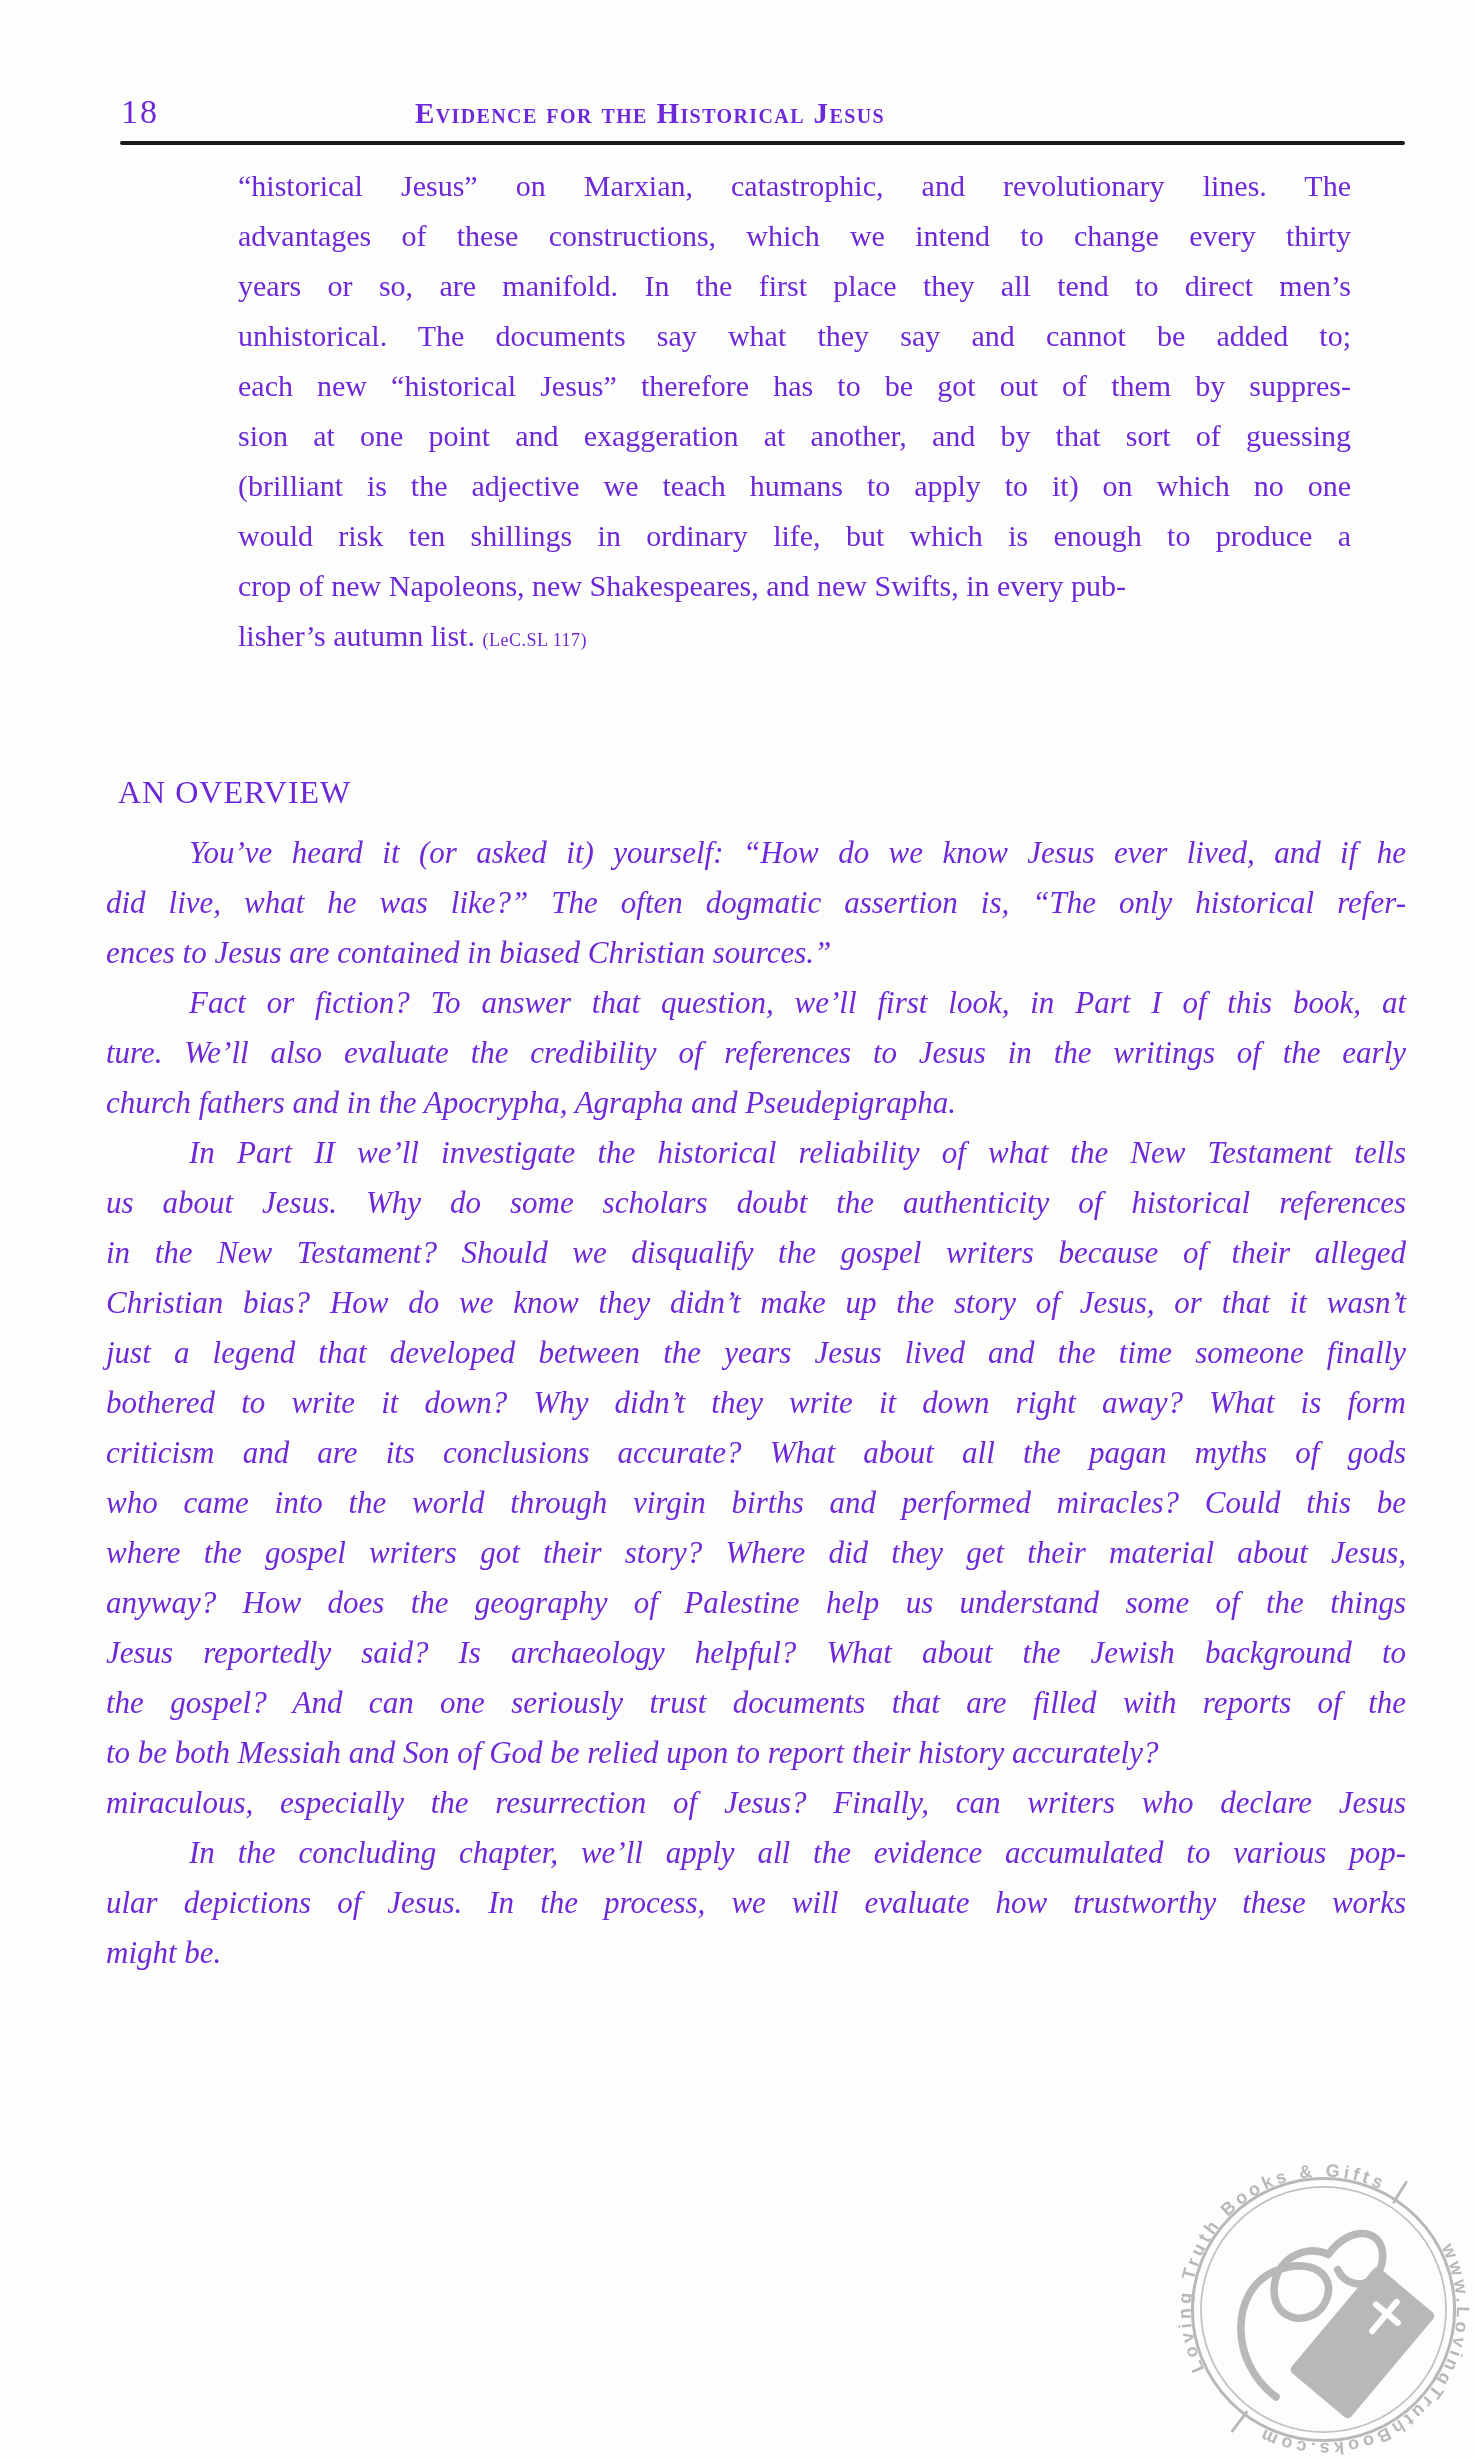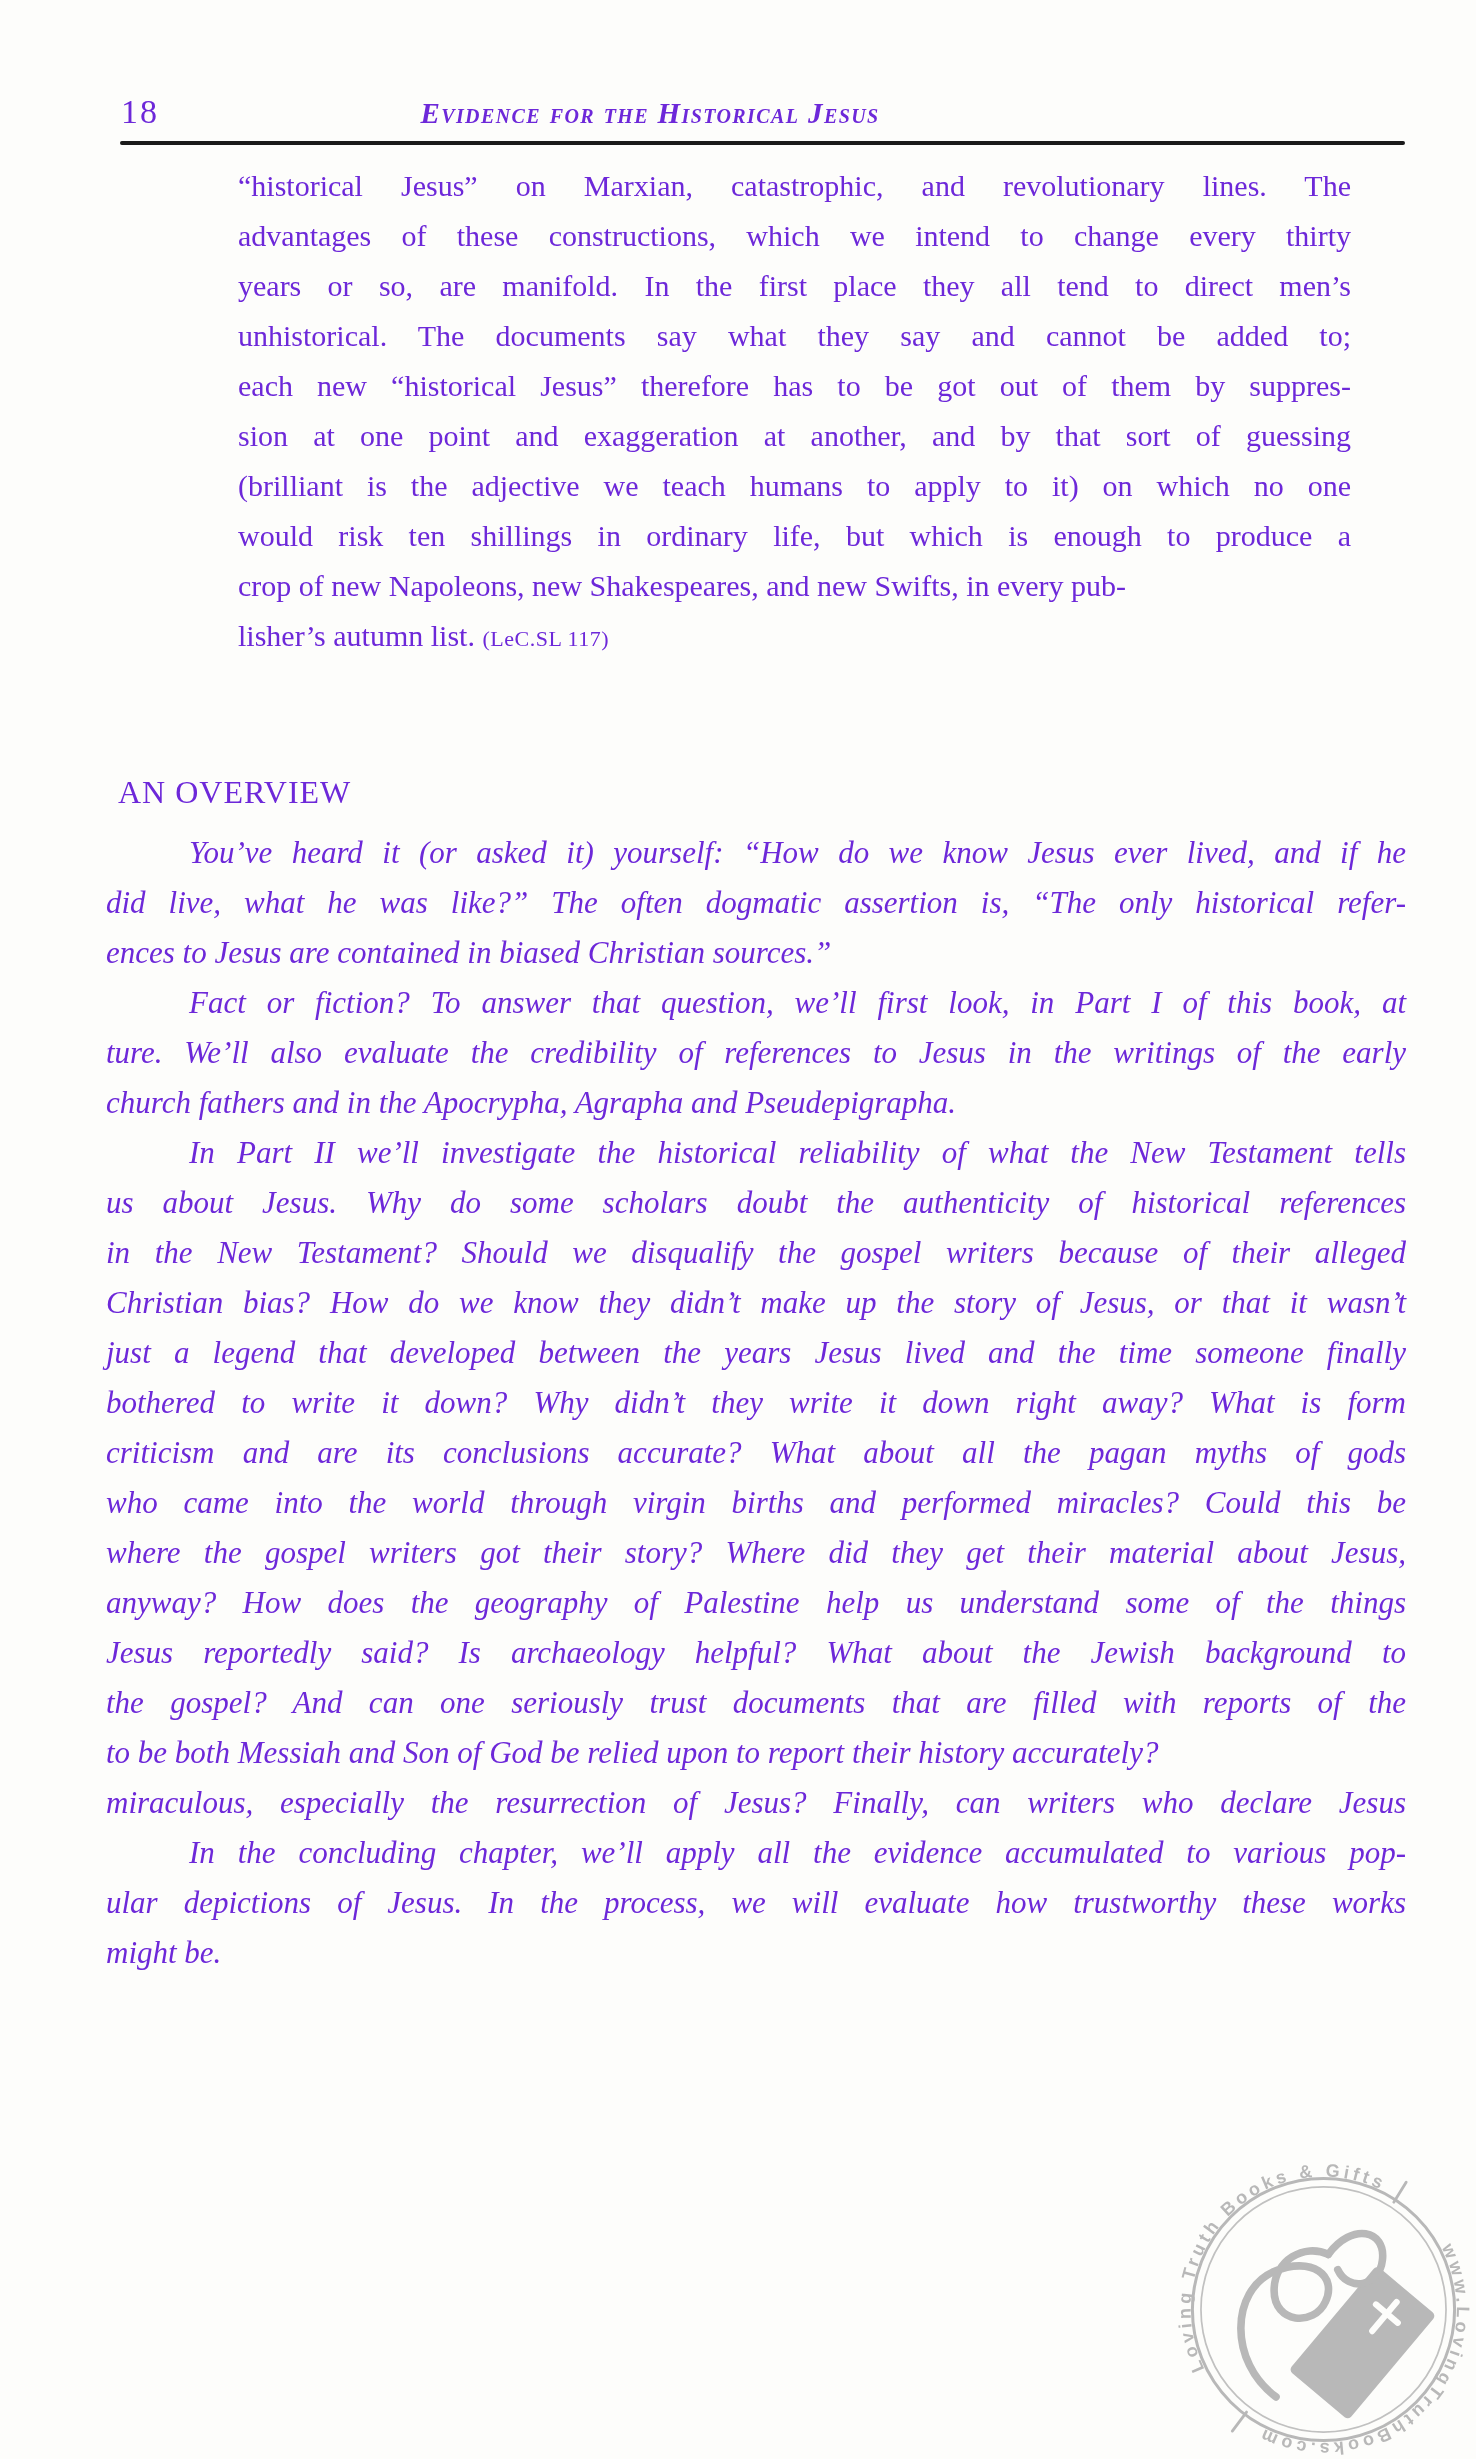--- a/index.html
+++ b/index.html
@@ -17,21 +17,20 @@
     font-size:34px; letter-spacing:1.9px;
   }
   .running-head {
     position:absolute; left:650px; top:97px;
     transform:translateX(-50%);
     white-space:nowrap;
     font-variant:small-caps;
     font-weight:700;
     font-size:29px;
     letter-spacing:1.4px;
-    font-style:italic;
   }
   .rule {
     position:absolute; left:120px; top:141px;
     width:1285px; height:3.8px;
     background:#1a1a1a;
     border-radius:1.9px;
   }
   .quote {
     position:absolute; left:238px; top:161px; width:1113px;
     font-size:30px; line-height:50px;
@@ -48,21 +47,21 @@
   }
   .tline {
     text-align:justify;
     text-align-last:justify;
     -moz-text-align-last:justify;
     white-space:normal;
   }
   .tline.last { text-align-last:auto; -moz-text-align-last:auto; }
   .tline.indent { text-indent:83px; }
   .quote-last { text-align:left; }
-  .cite { font-size:22px; letter-spacing:0.5px; }
+  .cite { font-size:18px; letter-spacing:0.5px; }
   .stamp {
     position:absolute; left:1162px; top:2148px;
     width:323px; height:323px;
     opacity:0.92;
   }
   .stamp text {
     font-family:"Liberation Sans","DejaVu Sans",sans-serif;
     font-size:19px; font-weight:700; letter-spacing:4px;
     fill:#b3b3b3;
   }

